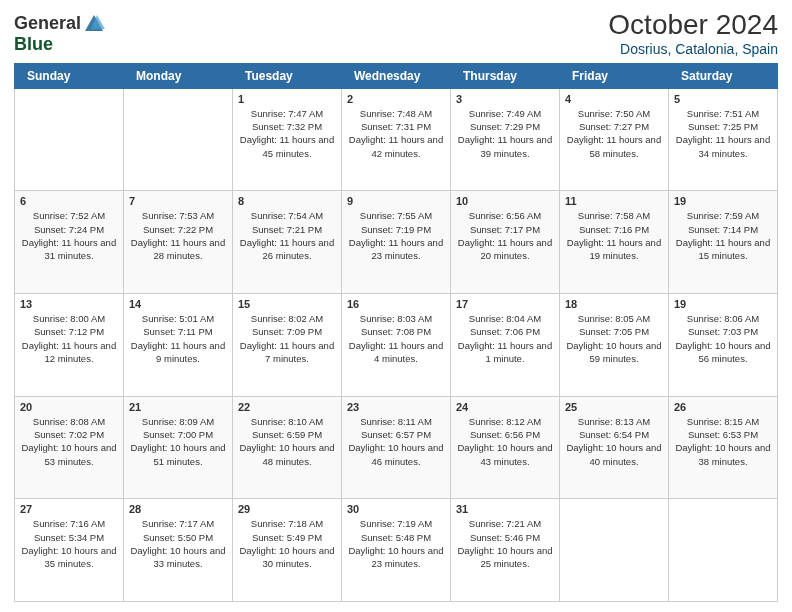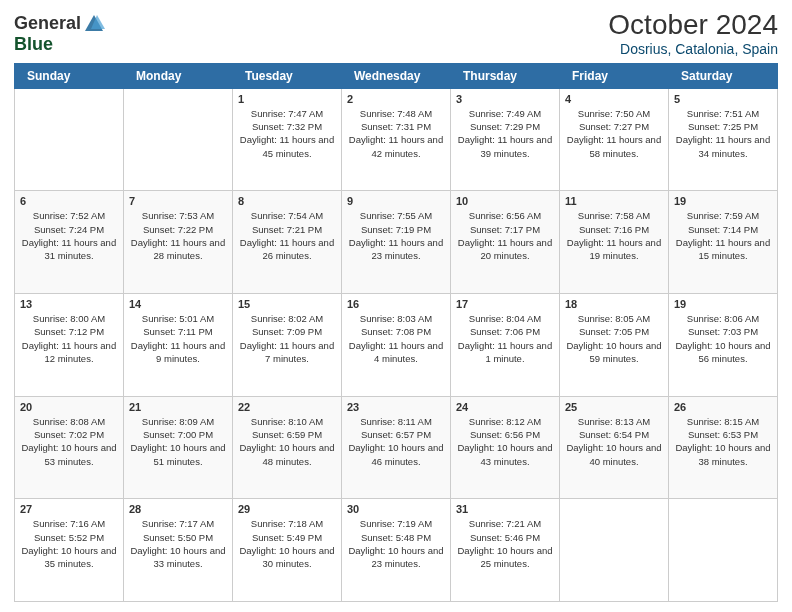--- a/index.html
+++ b/index.html
@@ -251,21 +251,21 @@
               <div class="day-info"><span>Sunrise: 8:13 AM</span><br><span>Sunset: 6:54 PM</span><br><span>Daylight: 10 hours and 40 minutes.</span></div>
             </td>
             <td>
               <span class="day-number">26</span>
               <div class="day-info"><span>Sunrise: 8:15 AM</span><br><span>Sunset: 6:53 PM</span><br><span>Daylight: 10 hours and 38 minutes.</span></div>
             </td>
           </tr>
           <tr>
             <td>
               <span class="day-number">27</span>
-              <div class="day-info"><span>Sunrise: 7:16 AM</span><br><span>Sunset: 5:52 PM</span><br><span>Daylight: 10 hours and 35 minutes.</span></div>
+              <div class="day-info"><span>Sunrise: 7:16 AM</span><br><span>Sunset: 5:34 PM</span><br><span>Daylight: 10 hours and 35 minutes.</span></div>
             </td>
             <td>
               <span class="day-number">28</span>
               <div class="day-info"><span>Sunrise: 7:17 AM</span><br><span>Sunset: 5:50 PM</span><br><span>Daylight: 10 hours and 33 minutes.</span></div>
             </td>
             <td>
               <span class="day-number">29</span>
               <div class="day-info"><span>Sunrise: 7:18 AM</span><br><span>Sunset: 5:49 PM</span><br><span>Daylight: 10 hours and 30 minutes.</span></div>
             </td>
             <td>

